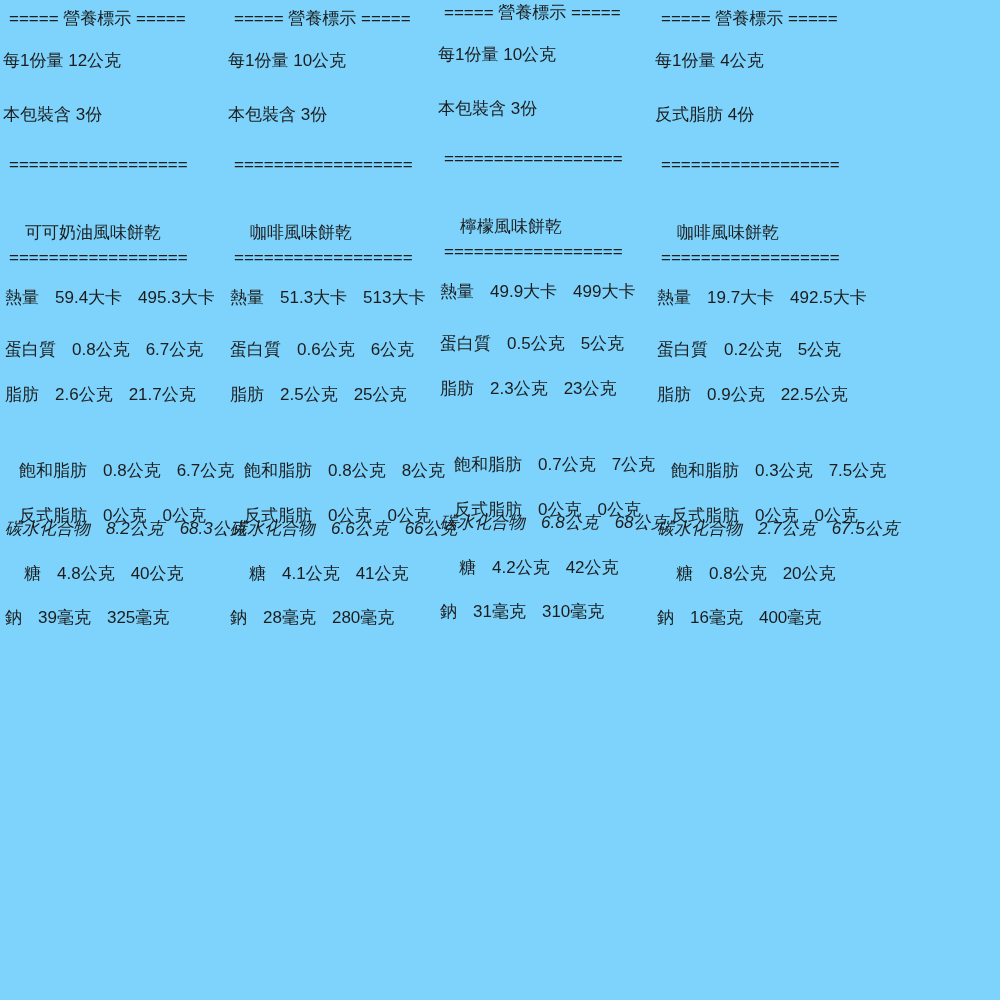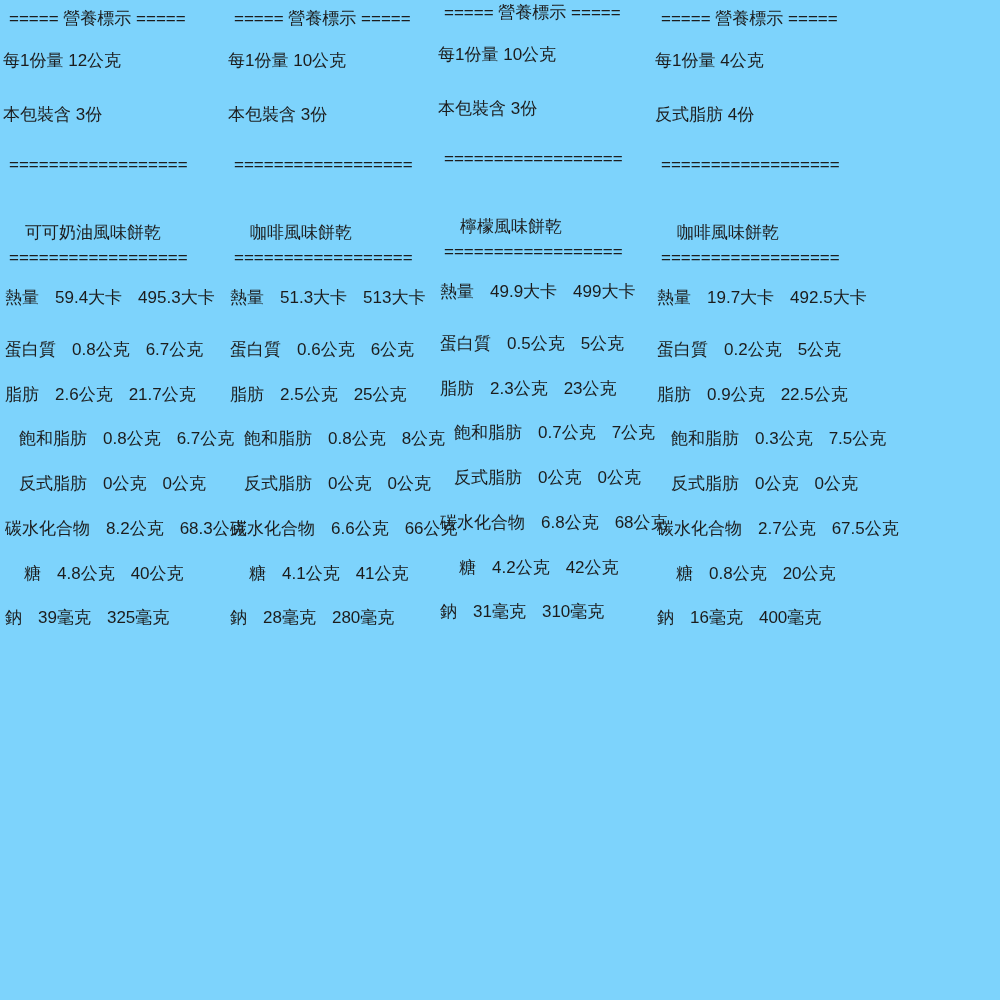--- a/index.html
+++ b/index.html
@@ -40,36 +40,36 @@
   }
   .hd { left: 6px; }
   .dv { left: 6px; letter-spacing: 0; }
   .pr { left: 22px; }
   .sv { left: 0; }
   .row {
     left: 2px;
     display: flex;
     column-gap: 16px;
   }
-  .row.sub   { padding-left: 14px; }
+  .row.sub   { padding-left: 14px; margin-top: 32px; }
   .row.sugar { padding-left: 19px; }
 
   
   .t0  { top: 9px; }
   .t1  { top: 51px; }
   .t2  { top: 105px; text-align: center; }
   .t3  { top: 155px; }
   .t4  { top: 215px; margin-top: 8px; }
   .t5  { top: 248px; }
   .t6  { top: 288px; }
   .t7  { top: 340px; }
   .t8  { top: 385px; }
   .t9  { top: 429px; }
   .t10 { top: 474px; }
-  .t11 { top: 519px; }
+  .t11 { top: 519px; font-style: italic; }
   .t12 { top: 564px; }
   .t13 { top: 608px; }
 </style>
 </head>
 <body>
 
 <div class="page">
 
   <section class="col c0">
     <div class="ln hd t0">===== 營養標示 =====</div>

